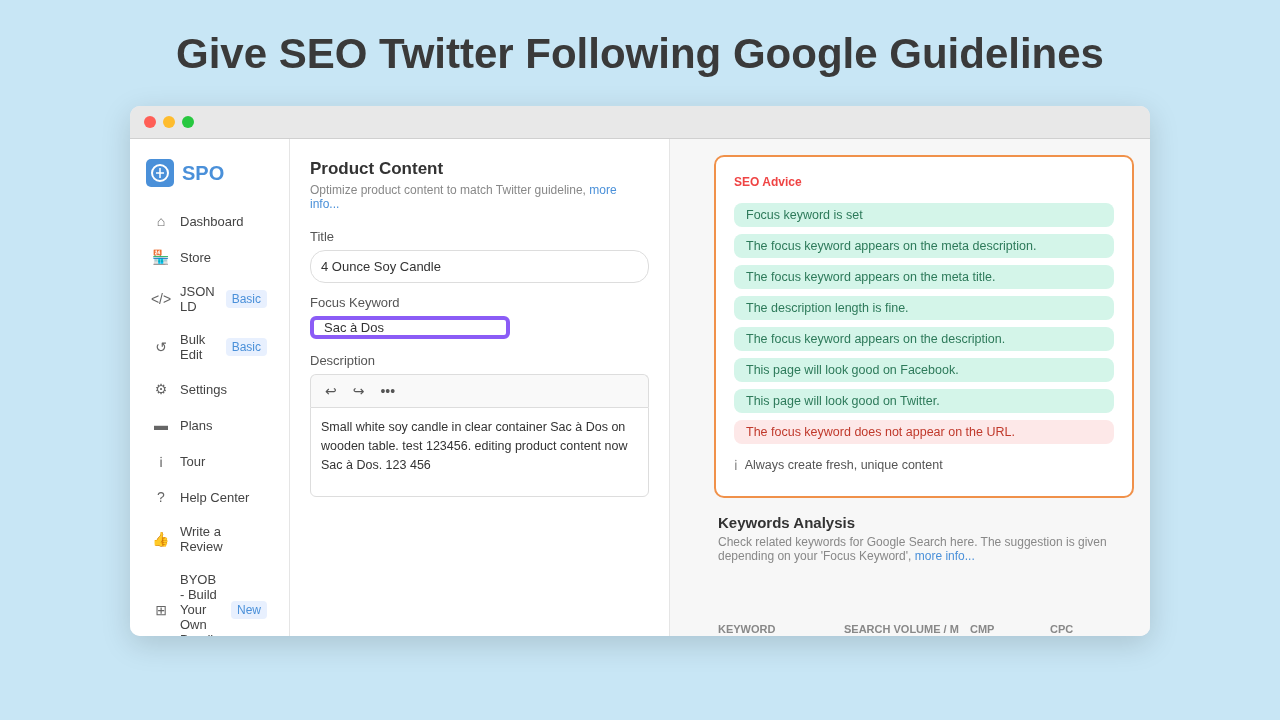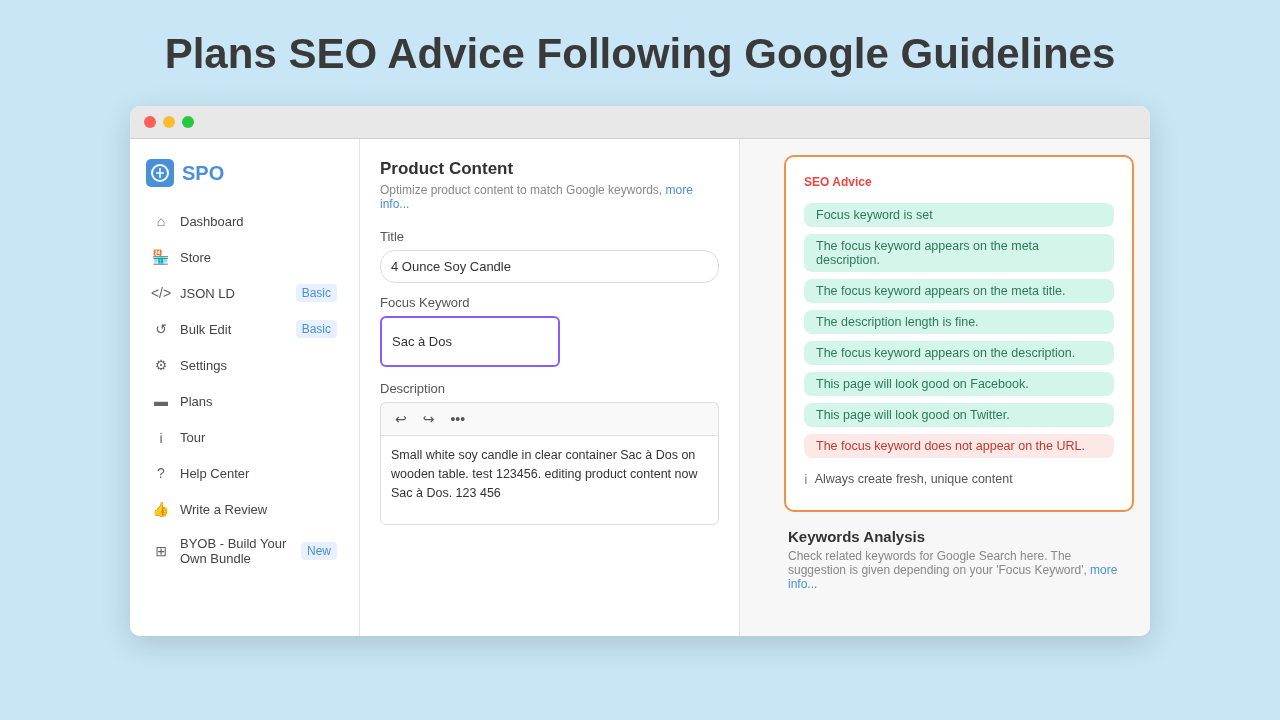--- a/index.html
+++ b/index.html
@@ -55,21 +55,21 @@
     .tl-green { background: #28c840; }
 
     .browser-content {
       display: flex;
       flex: 1;
       overflow: hidden;
     }
 
     
     .sidebar {
-      width: 230px;
+      width: 160px;
       background: #ffffff;
       border-right: 1px solid #e5e5e5;
       padding: 16px 0;
       display: flex;
       flex-direction: column;
       flex-shrink: 0;
     }
 
     .logo-area {
       display: flex;
@@ -188,23 +188,23 @@
       border: 1px solid #ddd;
       border-radius: 15px;
       font-size: 13px;
       color: #333;
       background: white;
       margin-bottom: 12px;
       outline: none;
     }
 
     .keyword-input {
-      width: 180px;
-      padding: 16px 10px;
-      border: 2px solid #8b5cf6;
+      width: 200px;
+      padding: 0 10px;
+      border: 4px solid #8b5cf6;
       border-radius: 6px;
       font-size: 13px;
       color: #333;
       background: white;
       margin-bottom: 14px;
       outline: none;
     }
 
     .description-toolbar {
       display: flex;
@@ -324,21 +324,21 @@
       font-size: 11px;
       font-weight: 600;
       color: #888;
       text-transform: uppercase;
       margin-top: 32px;
     }
   </style>
 </head>
 <body>
 
-<h1 class="page-title">Plans SEO Advice Following Google Guidelines</h1>
+<h1 class="page-title">Give SEO Twitter Following Google Guidelines</h1>
 
 <div class="browser-window">
 
   <div class="browser-titlebar">
     <div class="traffic-light tl-red"></div>
     <div class="traffic-light tl-yellow"></div>
     <div class="traffic-light tl-green"></div>
   </div>
 
   <div class="browser-content">
@@ -397,21 +397,21 @@
         <span>BYOB - Build Your Own Bundle</span>
         <span class="sidebar-badge badge-new">New</span>
       </div>
     </nav>
 
     <div class="main-content">
 
       <div class="product-panel">
         <div class="panel-title">Product Content</div>
         <div class="panel-subtitle">
-          <span>Optimize product content to match Google keywords,</span>
+          <span>Optimize product content to match Twitter guideline,</span>
           <a href="#">more info...</a>
         </div>
 
         <div class="field-label">Title</div>
         <input class="text-input" type="text" value="4 Ounce Soy Candle" style="">
 
         <div class="field-label">Focus Keyword</div>
         <input class="keyword-input" type="text" value="Sac à Dos" style="">
 
         <div class="field-label">Description</div>

